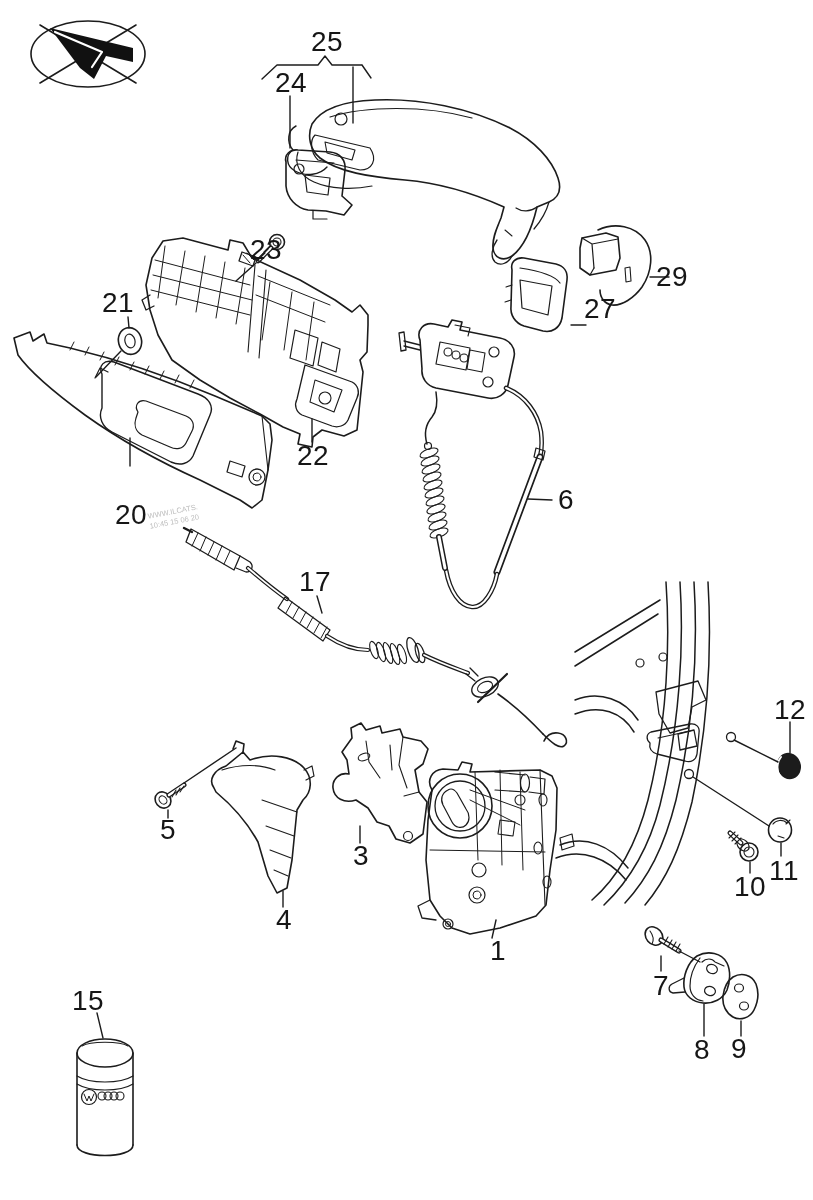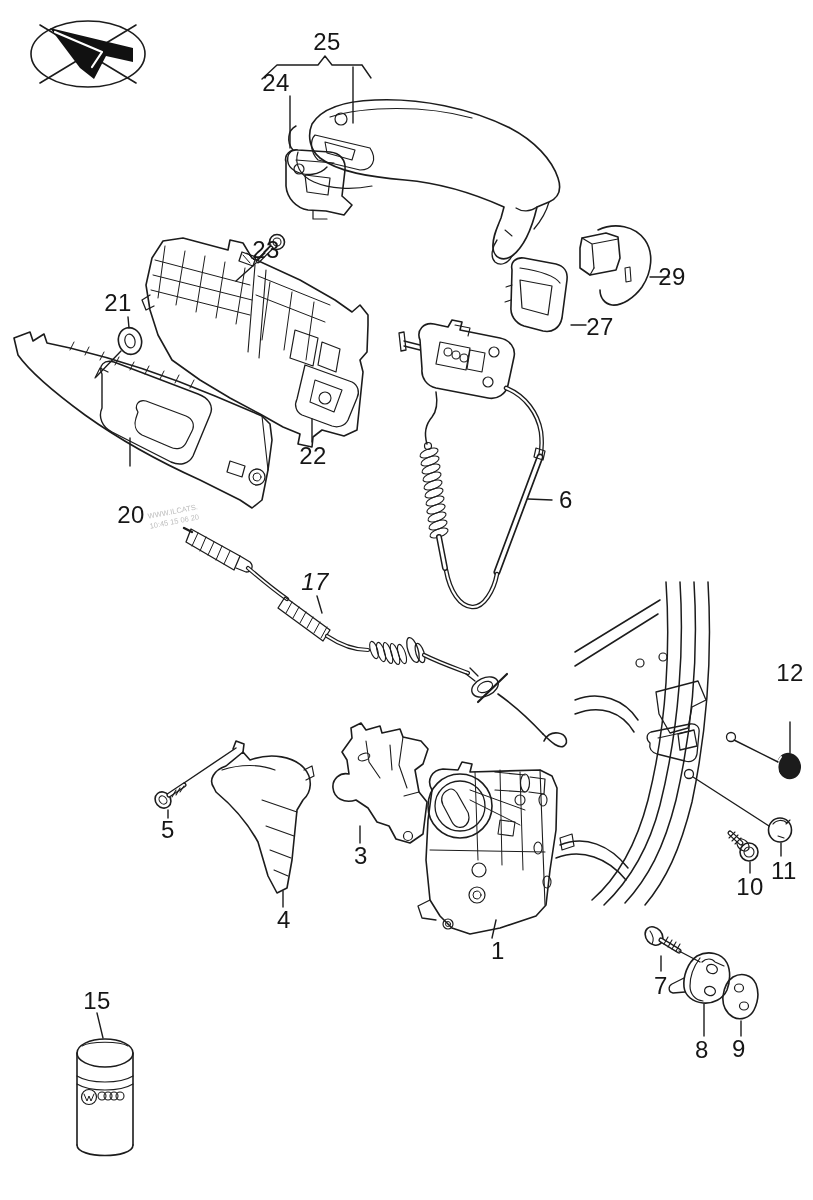--- a/index.html
+++ b/index.html
@@ -3,21 +3,21 @@
 <meta charset="utf-8">
 <style>
   html,body{margin:0;padding:0;background:#ffffff;}
   .stage{
     position:relative;width:813px;height:1200px;background:#ffffff;
     overflow:hidden;font-family:"Liberation Sans", sans-serif;
   }
   .stage svg{position:absolute;left:0;top:0;}
   .callout{
     position:absolute;transform:translate(-50%,-50%);
-    font-size:24px;color:#161616;letter-spacing:0.5px;
+    font-size:28px;color:#161616;letter-spacing:0.5px;
     font-family:"Liberation Sans", sans-serif;white-space:nowrap;
     user-select:none;
   }
   .watermark{
     position:absolute;left:147px;top:512px;
     transform:rotate(-11deg);transform-origin:left top;
     font-size:7.5px;line-height:1.3;color:#bdbdbd;
     font-family:"Liberation Sans", sans-serif;white-space:nowrap;
   }
 </style>
@@ -334,35 +334,35 @@
   </g>
 </svg>
 
   <div class="watermark">
     <div>WWW.ILCATS.</div>
     <div>10:45 15 06 20</div>
   </div>
 
   <div id="callout-layer">
       <div class="callout" style="left: 327px; top: 42px;">25</div>
-      <div class="callout" style="left: 276px; top: 83px;">24</div>
+      <div class="callout" style="left: 291px; top: 83px;">24</div>
       <div class="callout" style="left: 266px; top: 214px; margin-top: 36px;">23</div>
       <div class="callout" style="left: 118px; top: 303px;">21</div>
       <div class="callout" style="left: 313px; top: 456px; text-align: right;">22</div>
       <div class="callout" style="left: 131px; top: 481px; margin-top: 34px;">20</div>
       <div class="callout" style="left: 672px; top: 277px;">29</div>
-      <div class="callout" style="left: 600px; top: 327px;">27</div>
+      <div class="callout" style="left: 600px; top: 309px;">27</div>
       <div class="callout" style="left: 566px; top: 500px;">6</div>
-      <div class="callout" style="left: 315px; top: 582px; font-style: italic;">17</div>
-      <div class="callout" style="left: 790px; top: 673px;">12</div>
+      <div class="callout" style="left: 315px; top: 582px;">17</div>
+      <div class="callout" style="left: 790px; top: 710px;">12</div>
       <div class="callout" style="left: 784px; top: 871px;">11</div>
       <div class="callout" style="left: 750px; top: 887px;">10</div>
       <div class="callout" style="left: 168px; top: 830px;">5</div>
       <div class="callout" style="left: 361px; top: 856px;">3</div>
       <div class="callout" style="left: 284px; top: 920px;">4</div>
       <div class="callout" style="left: 498px; top: 951px;">1</div>
       <div class="callout" style="left: 661px; top: 986px;">7</div>
       <div class="callout" style="left: 702px; top: 1050px;">8</div>
       <div class="callout" style="left: 739px; top: 1049px;">9</div>
-      <div class="callout" style="left: 97px; top: 1001px;">15</div>
+      <div class="callout" style="left: 88px; top: 1001px;">15</div>
     </div>
 
 </div>
 
 </body></html>

